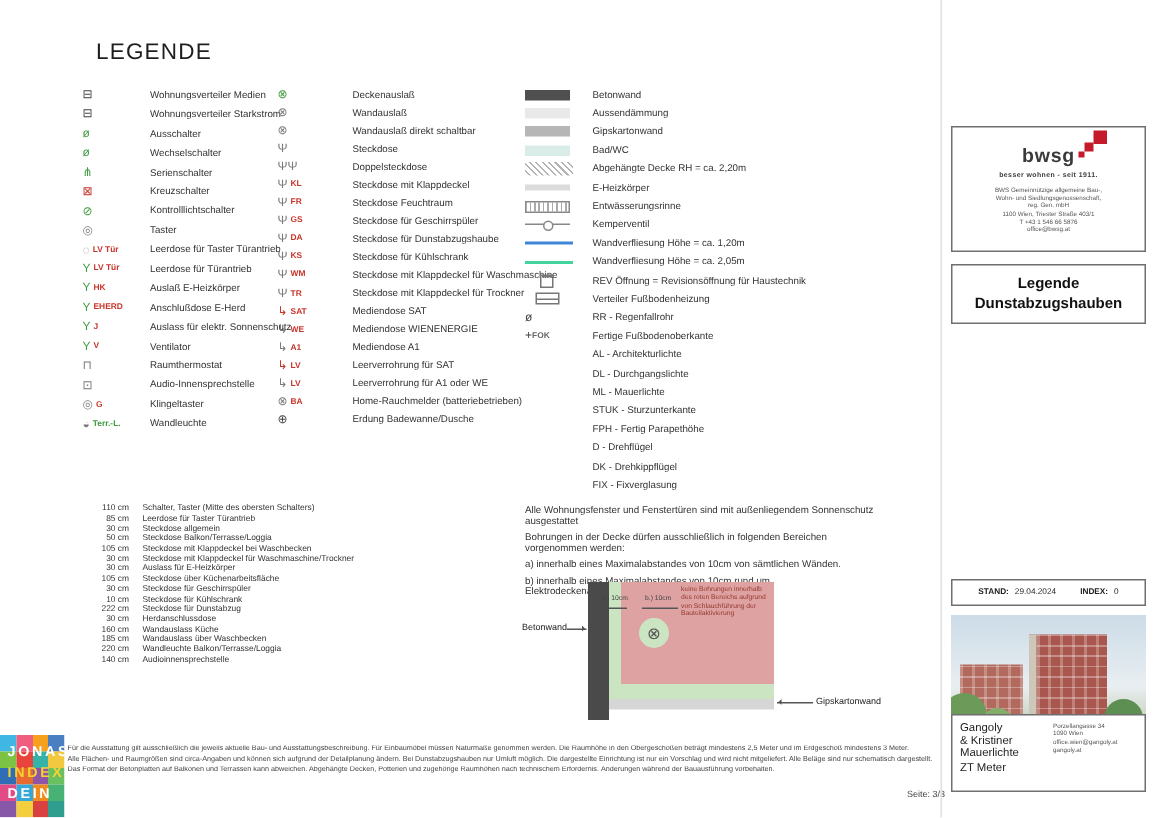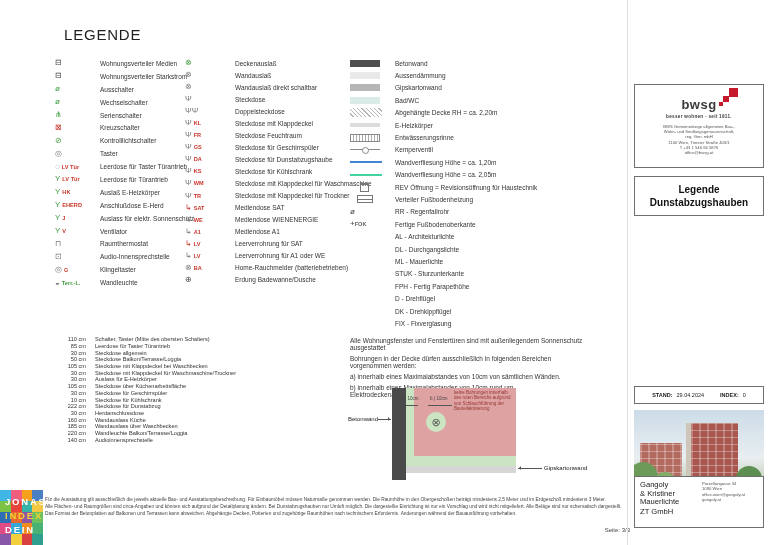--- a/index.html
+++ b/index.html
@@ -769,21 +769,21 @@
     <div class="tree tr2"></div>
     <div class="tree tr3"></div>
     <div class="tree tr4"></div>
   </div>
 
   <div class="rp-box arch-box">
     <div class="arch-name">
       <div>Gangoly</div>
       <div>&amp; Kristiner</div>
       <div>Mauerlichte</div>
-      <div class="arch-zt">ZT GmbH</div>
+      <div class="arch-zt">ZT Meter</div>
     </div>
     <div class="arch-contact">
       <div>Porzellangasse 34</div>
       <div>1090 Wien</div>
       <div>office.wien@gangoly.at</div>
       <div>gangoly.at</div>
     </div>
   </div>
 
 </div>

